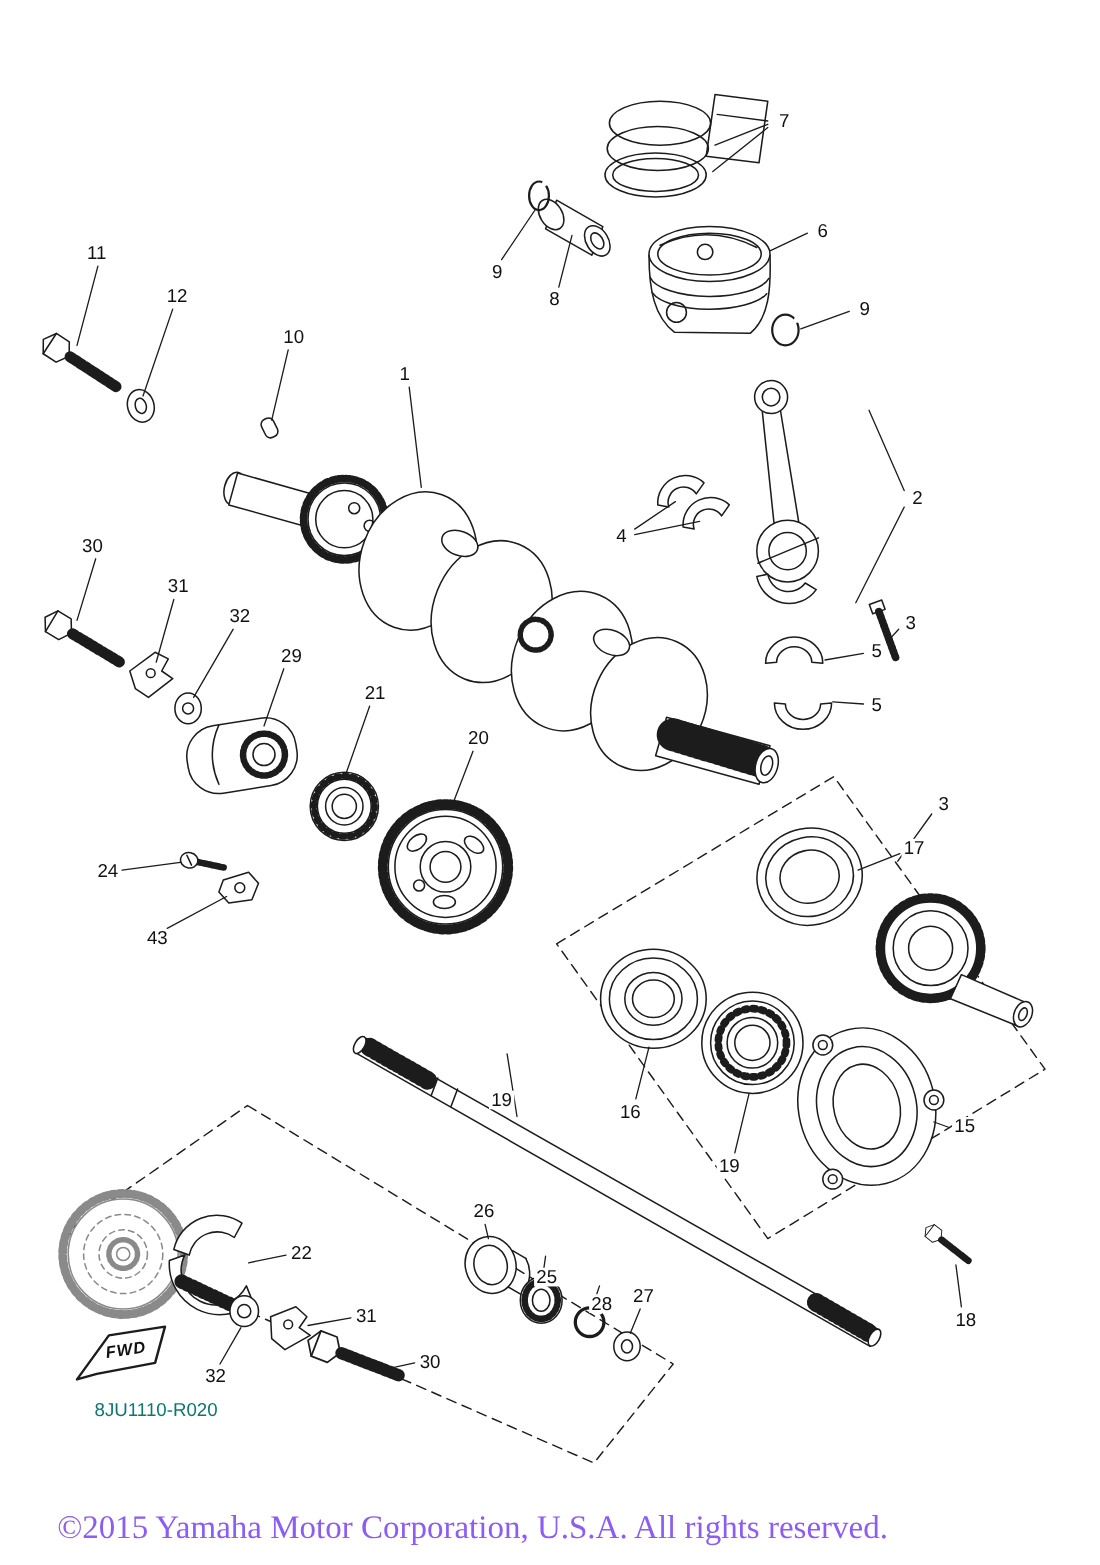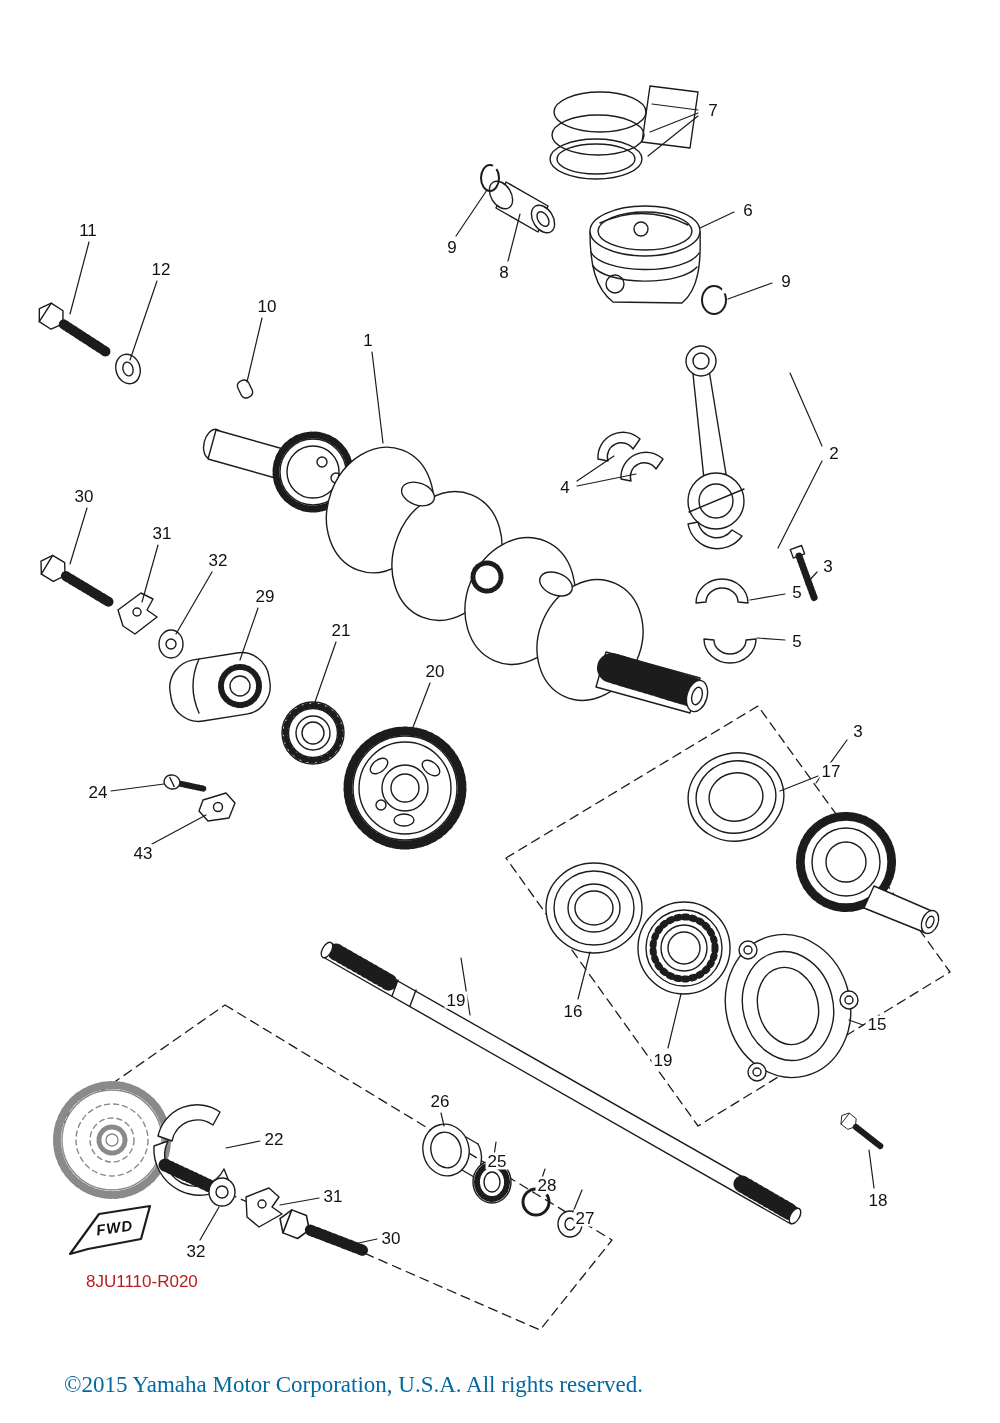--- a/index.html
+++ b/index.html
@@ -5,25 +5,25 @@
   html,body{margin:0;padding:0;background:#fff;}
   .page{position:relative;width:1000px;height:1423px;background:#fff;overflow:hidden;
         font-family:"Liberation Sans",sans-serif;}
   #artwork{position:absolute;left:0;top:0;stroke:#1c1c1c;fill:none;stroke-width:1.4;
            stroke-linejoin:round;stroke-linecap:round;}
   .dash{fill:none;stroke-dasharray:9 6;stroke-width:1.3;}
   #leaders line{stroke:#1c1c1c;stroke-width:1.2;}
   #callout-layer{position:absolute;inset:0;}
   .callout{position:absolute;transform:translate(-50%,-50%);font-size:17px;color:#111;
            background:#fff;padding:0 2px;line-height:1;}
-  .part-code{position:absolute;left:86px;top:1272px;font-size:17px;color:#b91c1c;}
+  .part-code{position:absolute;left:86px;top:1272px;font-size:17px;color:#0f766e;}
   .fwd{position:absolute;left:96px;top:1219px;font-size:15px;font-weight:bold;font-style:italic;
        transform:rotate(-8deg);color:#111;letter-spacing:1px;}
-  .copyright{position:absolute;left:52px;top:1372px;font-size:23px;color:#0369a1;
-             font-family:"Liberation Serif",serif;white-space:nowrap;margin-left:12px;}
+  .copyright{position:absolute;left:52px;top:1372px;font-size:30px;color:#8b5cf6;
+             font-family:"Liberation Serif",serif;white-space:nowrap;}
 </style>
 </head>
 <body>
 
 <div class="page">
 
 <svg id="artwork" width="1000" height="1423" viewBox="0 0 1000 1423" xmlns="http://www.w3.org/2000/svg">
   <defs>
     <g id="bolt-hex" fill="#fff">
       <polygon points="-14,-11 0,-11 7,0 0,11 -14,11 -21,0"></polygon>
@@ -352,21 +352,21 @@
       <div class="callout" style="left: 143px; top: 853px;">43</div>
       <div class="callout" style="left: 573px; top: 1011px;">16</div>
       <div class="callout" style="left: 663px; top: 1060px;">19</div>
       <div class="callout" style="left: 877px; top: 1024px;">15</div>
       <div class="callout" style="left: 456px; top: 1000px; text-align: center;">19</div>
       <div class="callout" style="left: 878px; top: 1200px;">18</div>
       <div class="callout" style="left: 274px; top: 1139px;">22</div>
       <div class="callout" style="left: 440px; top: 1101px;">26</div>
       <div class="callout" style="left: 497px; top: 1130px; margin-top: 31px;">25</div>
       <div class="callout" style="left: 547px; top: 1157px; margin-top: 28px;">28</div>
-      <div class="callout" style="left: 585px; top: 1178px; margin-top: 40px;">27</div>
+      <div class="callout" style="left: 585px; top: 1178px;">27</div>
       <div class="callout" style="left: 333px; top: 1196px;">31</div>
       <div class="callout" style="left: 196px; top: 1251px;">32</div>
       <div class="callout" style="left: 391px; top: 1238px;">30</div>
     </div>
 
 <span class="fwd">FWD</span>
 <div class="part-code">8JU1110-R020</div>
 <div class="copyright">©2015 Yamaha Motor Corporation, U.S.A. All rights reserved.</div>
 
 </div>

